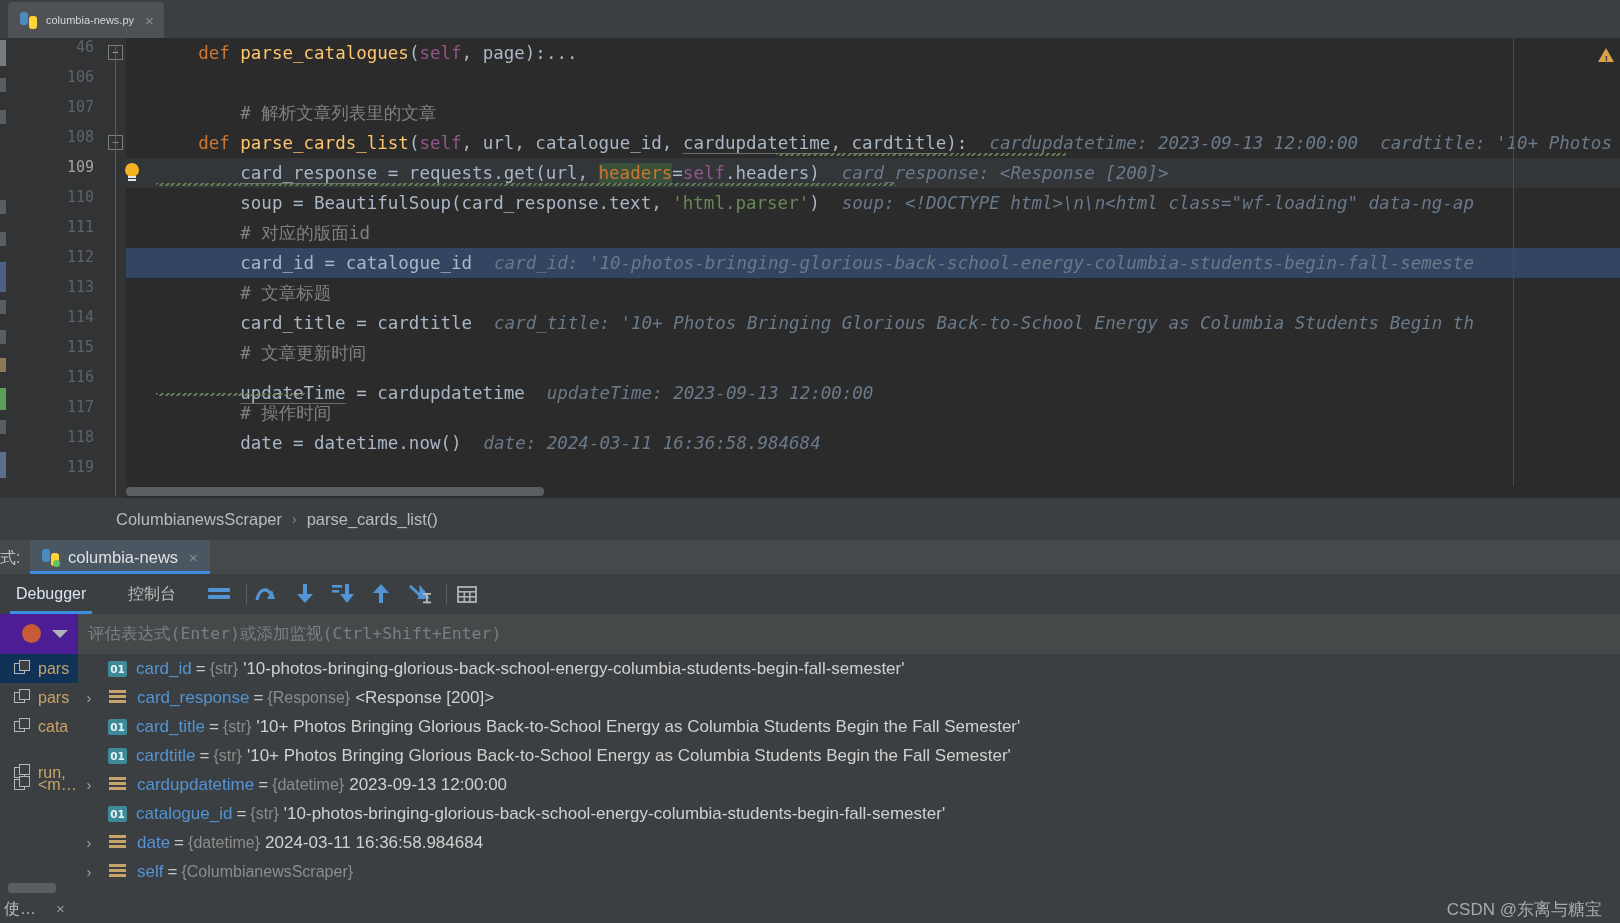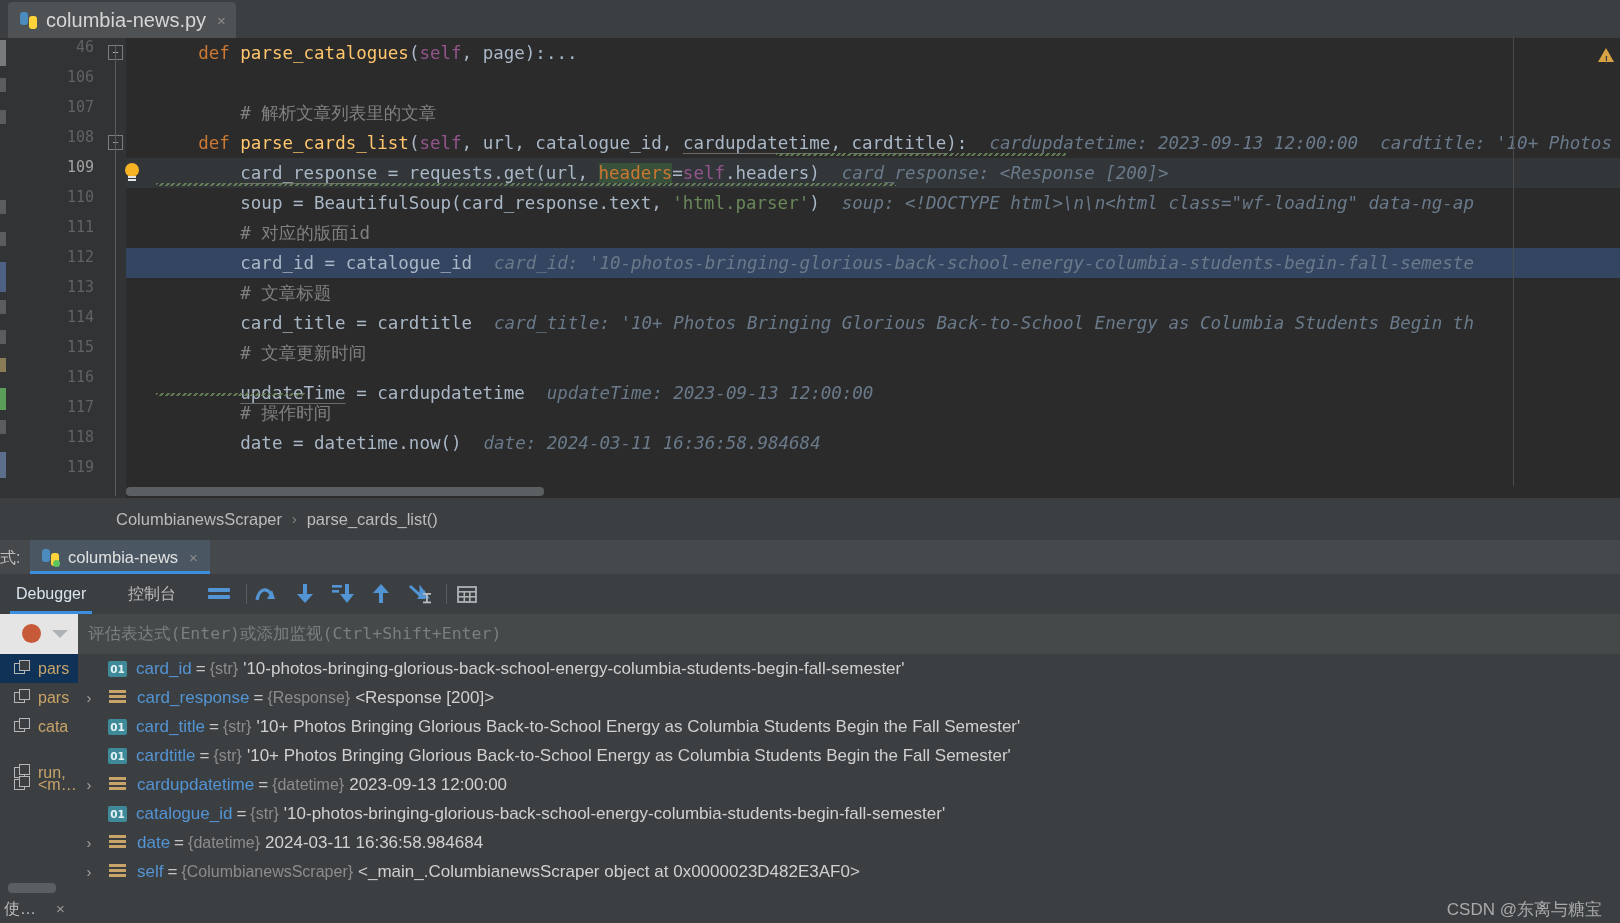--- a/index.html
+++ b/index.html
@@ -15,21 +15,21 @@
   #tabstrip{position:absolute;left:0;top:0;width:1620px;height:38px;background:#3c3f41;}
   #file-tab{
     position:absolute;left:8px;top:2px;height:36px;box-sizing:border-box;
     background:#4e5254;border-top-left-radius:4px;border-top-right-radius:4px;
     display:flex;align-items:center;padding:0 10px 0 12px;gap:9px;
   }
   .py-icon{width:17px;height:17px;position:relative;flex:0 0 auto;}
   .py-icon .pb,.py-icon .py{position:absolute;width:8px;height:13px;border-radius:3px;}
   .py-icon .pb{left:0;top:0;background:#4b8bbe;}
   .py-icon .py{right:0;bottom:0;background:#ffd43b;}
-  #file-tab .tab-label{color:#d6d6d6;font-size:20px;white-space:nowrap;}
+  #file-tab .tab-label{color:#d6d6d6;font-size:11px;white-space:nowrap;}
   .tab-close{color:#8c8c8c;font-size:15px;line-height:1;padding-left:2px;}
 
   
   #gutter{position:absolute;left:0;top:38px;width:104px;height:460px;background:#313335;}
   #gutter-edge{position:absolute;left:0;top:38px;width:10px;height:460px;background:#3c3f41;}
   .lineno{
     position:absolute;right:10px;color:#606366;font-size:15px;
     font-family:"DejaVu Sans Mono",monospace;text-align:right;width:70px;
   }
   .lineno.cur{color:#a4a3a3;}
@@ -111,21 +111,21 @@
   #tab-debugger .sel{position:absolute;left:-6px;bottom:0;width:calc(100% + 12px);height:3px;background:#3c8ee0;}
   #tab-console{left:128px;color:#bcbcbc;}
 
   .tbtn{position:absolute;top:8px;width:26px;height:24px;}
   .tsep{position:absolute;top:10px;width:1px;height:20px;background:#5c5f61;}
 
   
   .ic-mute span{position:absolute;left:2px;width:22px;height:4px;background:#5394d4;border-radius:1px;}
 
   
-  #expr-row{position:absolute;left:0;top:74px;width:1620px;height:40px;background:#e5e5e5;}
+  #expr-row{position:absolute;left:0;top:74px;width:1620px;height:40px;background:#4c1d95;}
   #bp-dot{position:absolute;left:22px;top:10px;width:19px;height:19px;border-radius:50%;background:#c75b39;}
   #bp-caret{position:absolute;left:52px;top:16px;width:0;height:0;border-left:8px solid transparent;border-right:8px solid transparent;border-top:8px solid #aeb2b5;}
   #expr-input{
     position:absolute;left:78px;top:0;right:0;height:40px;background:#45494a;
     display:flex;align-items:center;padding-left:10px;box-sizing:border-box;
   }
   #expr-input .ph{color:#7b7f81;font-size:16.5px;font-family:"DejaVu Sans Mono",monospace;}
 
   
   #frames-pane{position:absolute;left:0;top:114px;width:78px;height:269px;background:#3c3f41;overflow:hidden;}
@@ -460,21 +460,20 @@
       <div class="var-row" style="top: 203px;">
         <span class="chev">›</span>
         <span class="vicon obj-ic">
           <i></i>
           <i></i>
           <i></i>
         </span>
         <span class="vname">self</span>
         <span class="veq">=</span>
         <span class="vtype">{ColumbianewsScraper}</span>
-        <span class="vval">&lt;_main_.ColumbianewsScraper object at 0x0000023D482E3AF0&gt;</span>
       </div>
     </div>
 
   <div id="bottom-strip">
     <span class="lbl">使…</span>
     <span class="x">×</span>
   </div>
 </div>
 
 <div id="watermark">CSDN @东离与糖宝</div>

